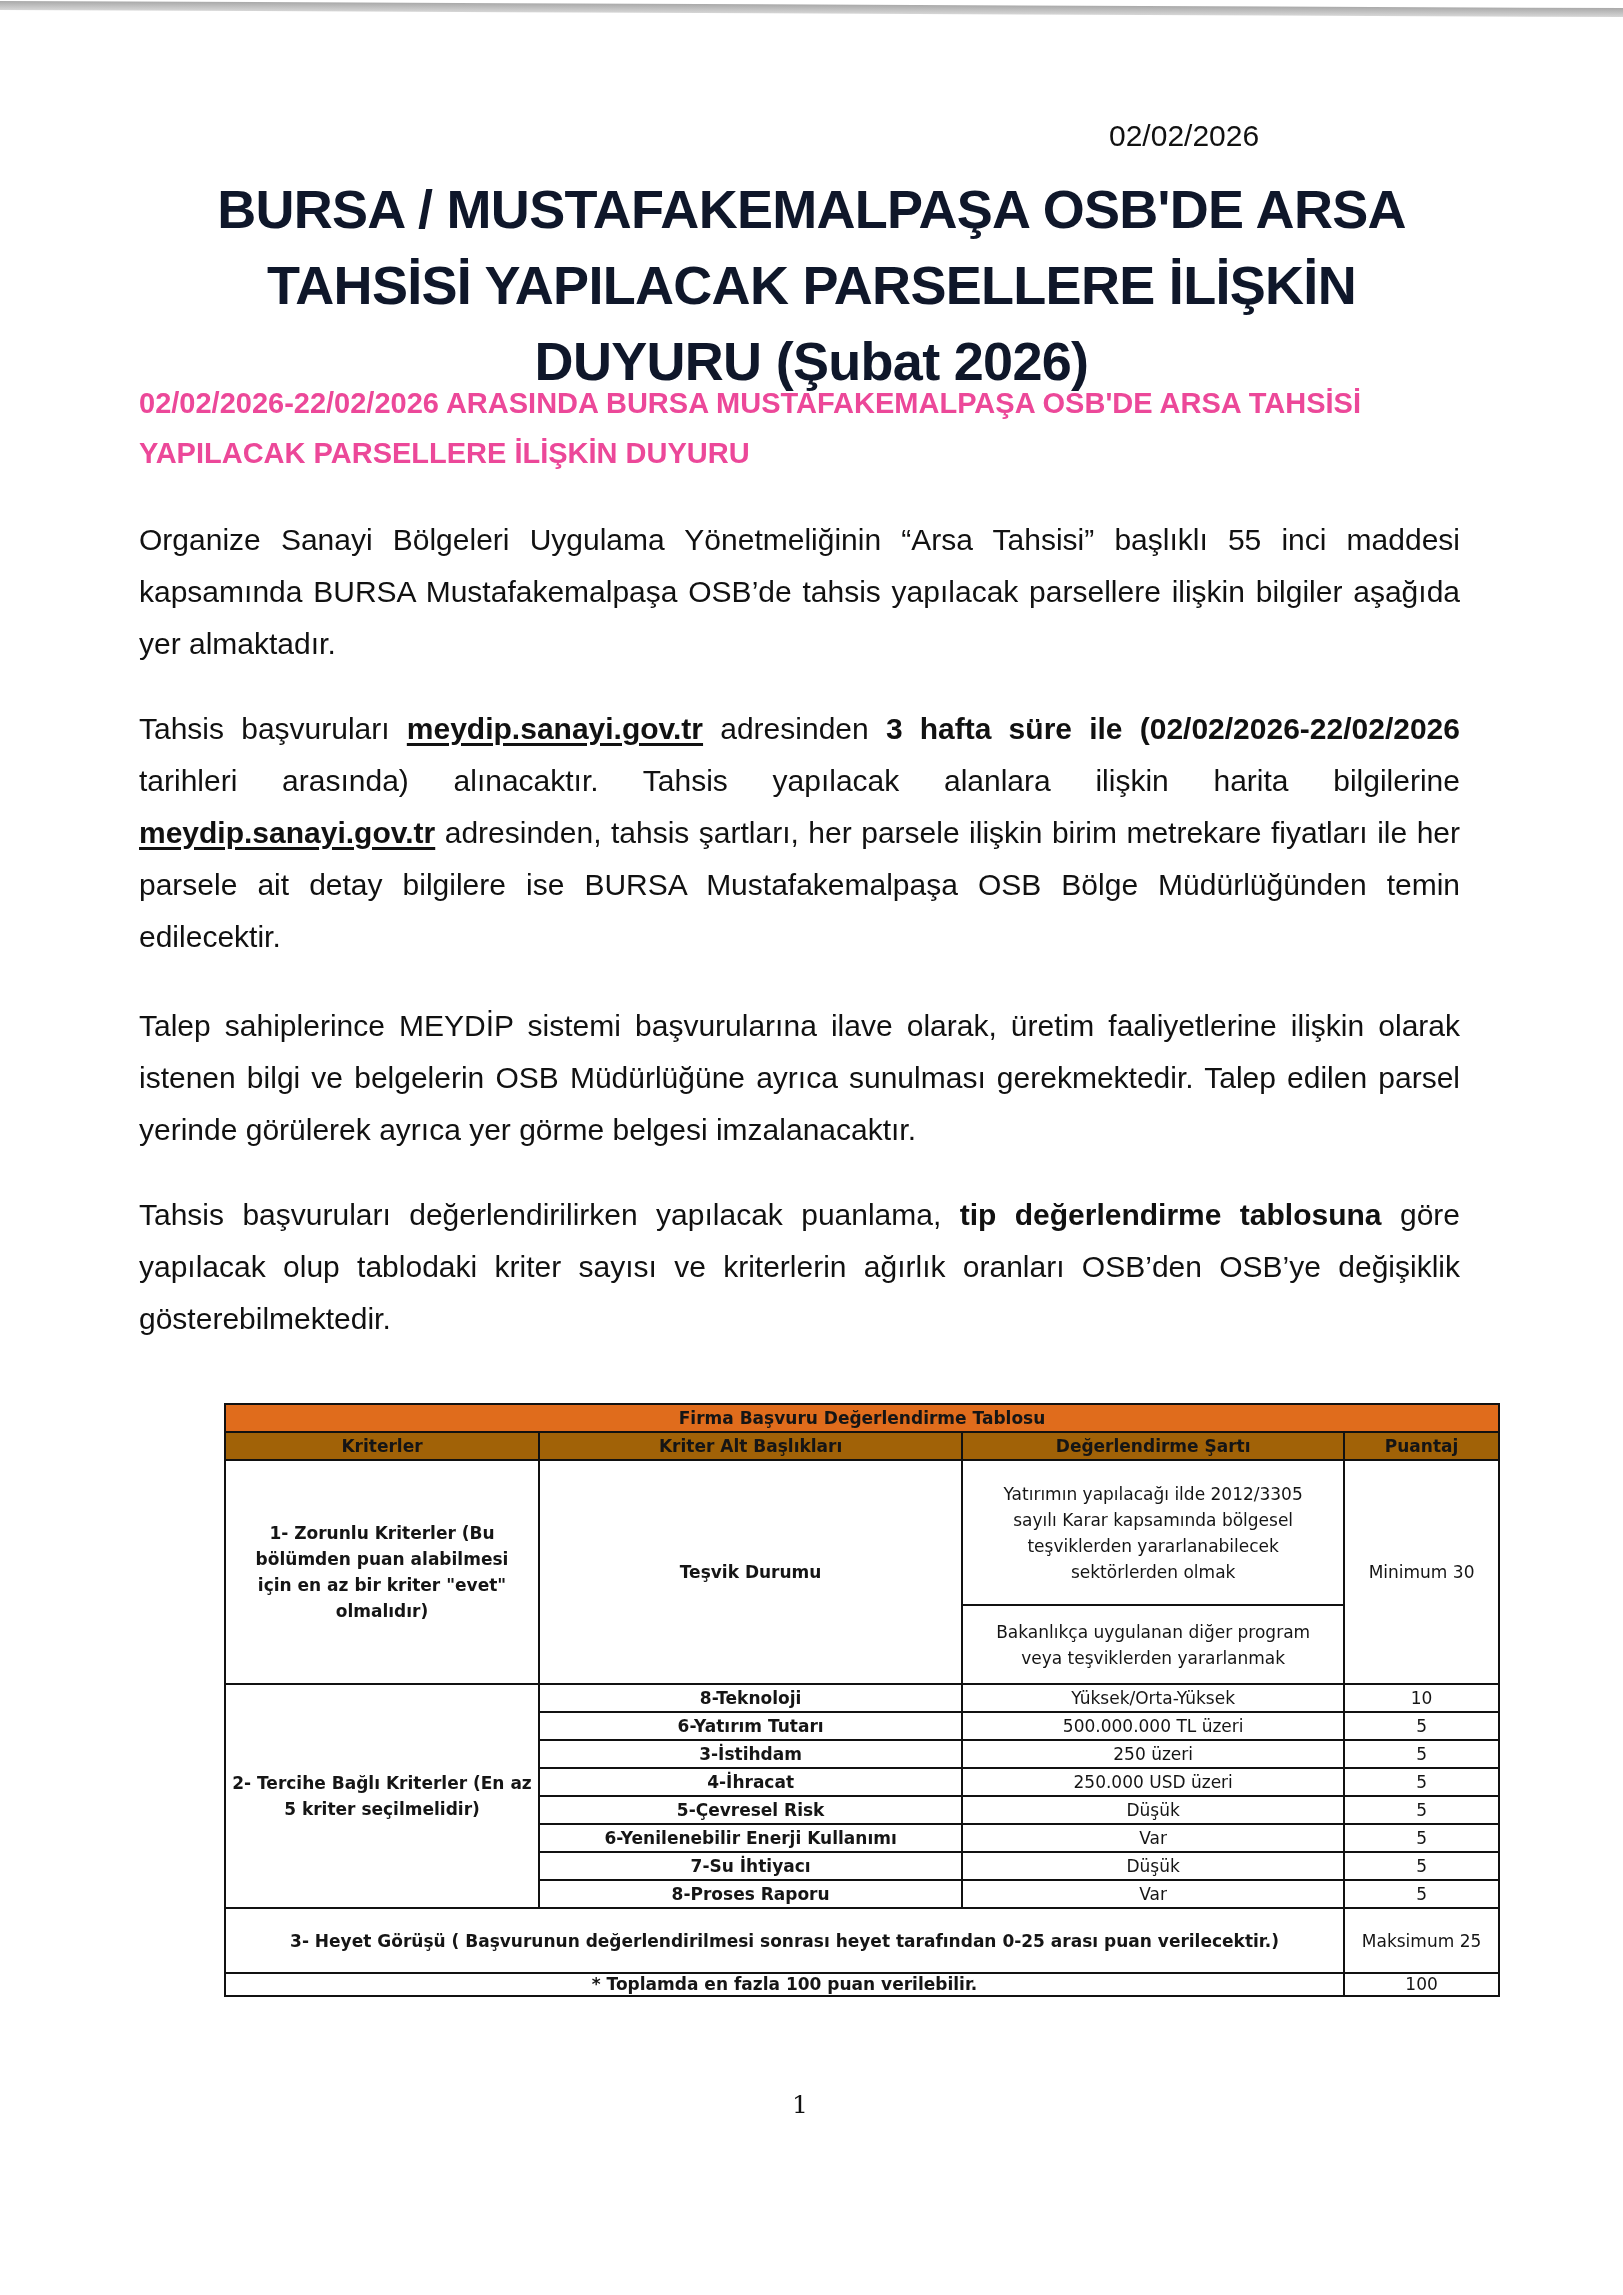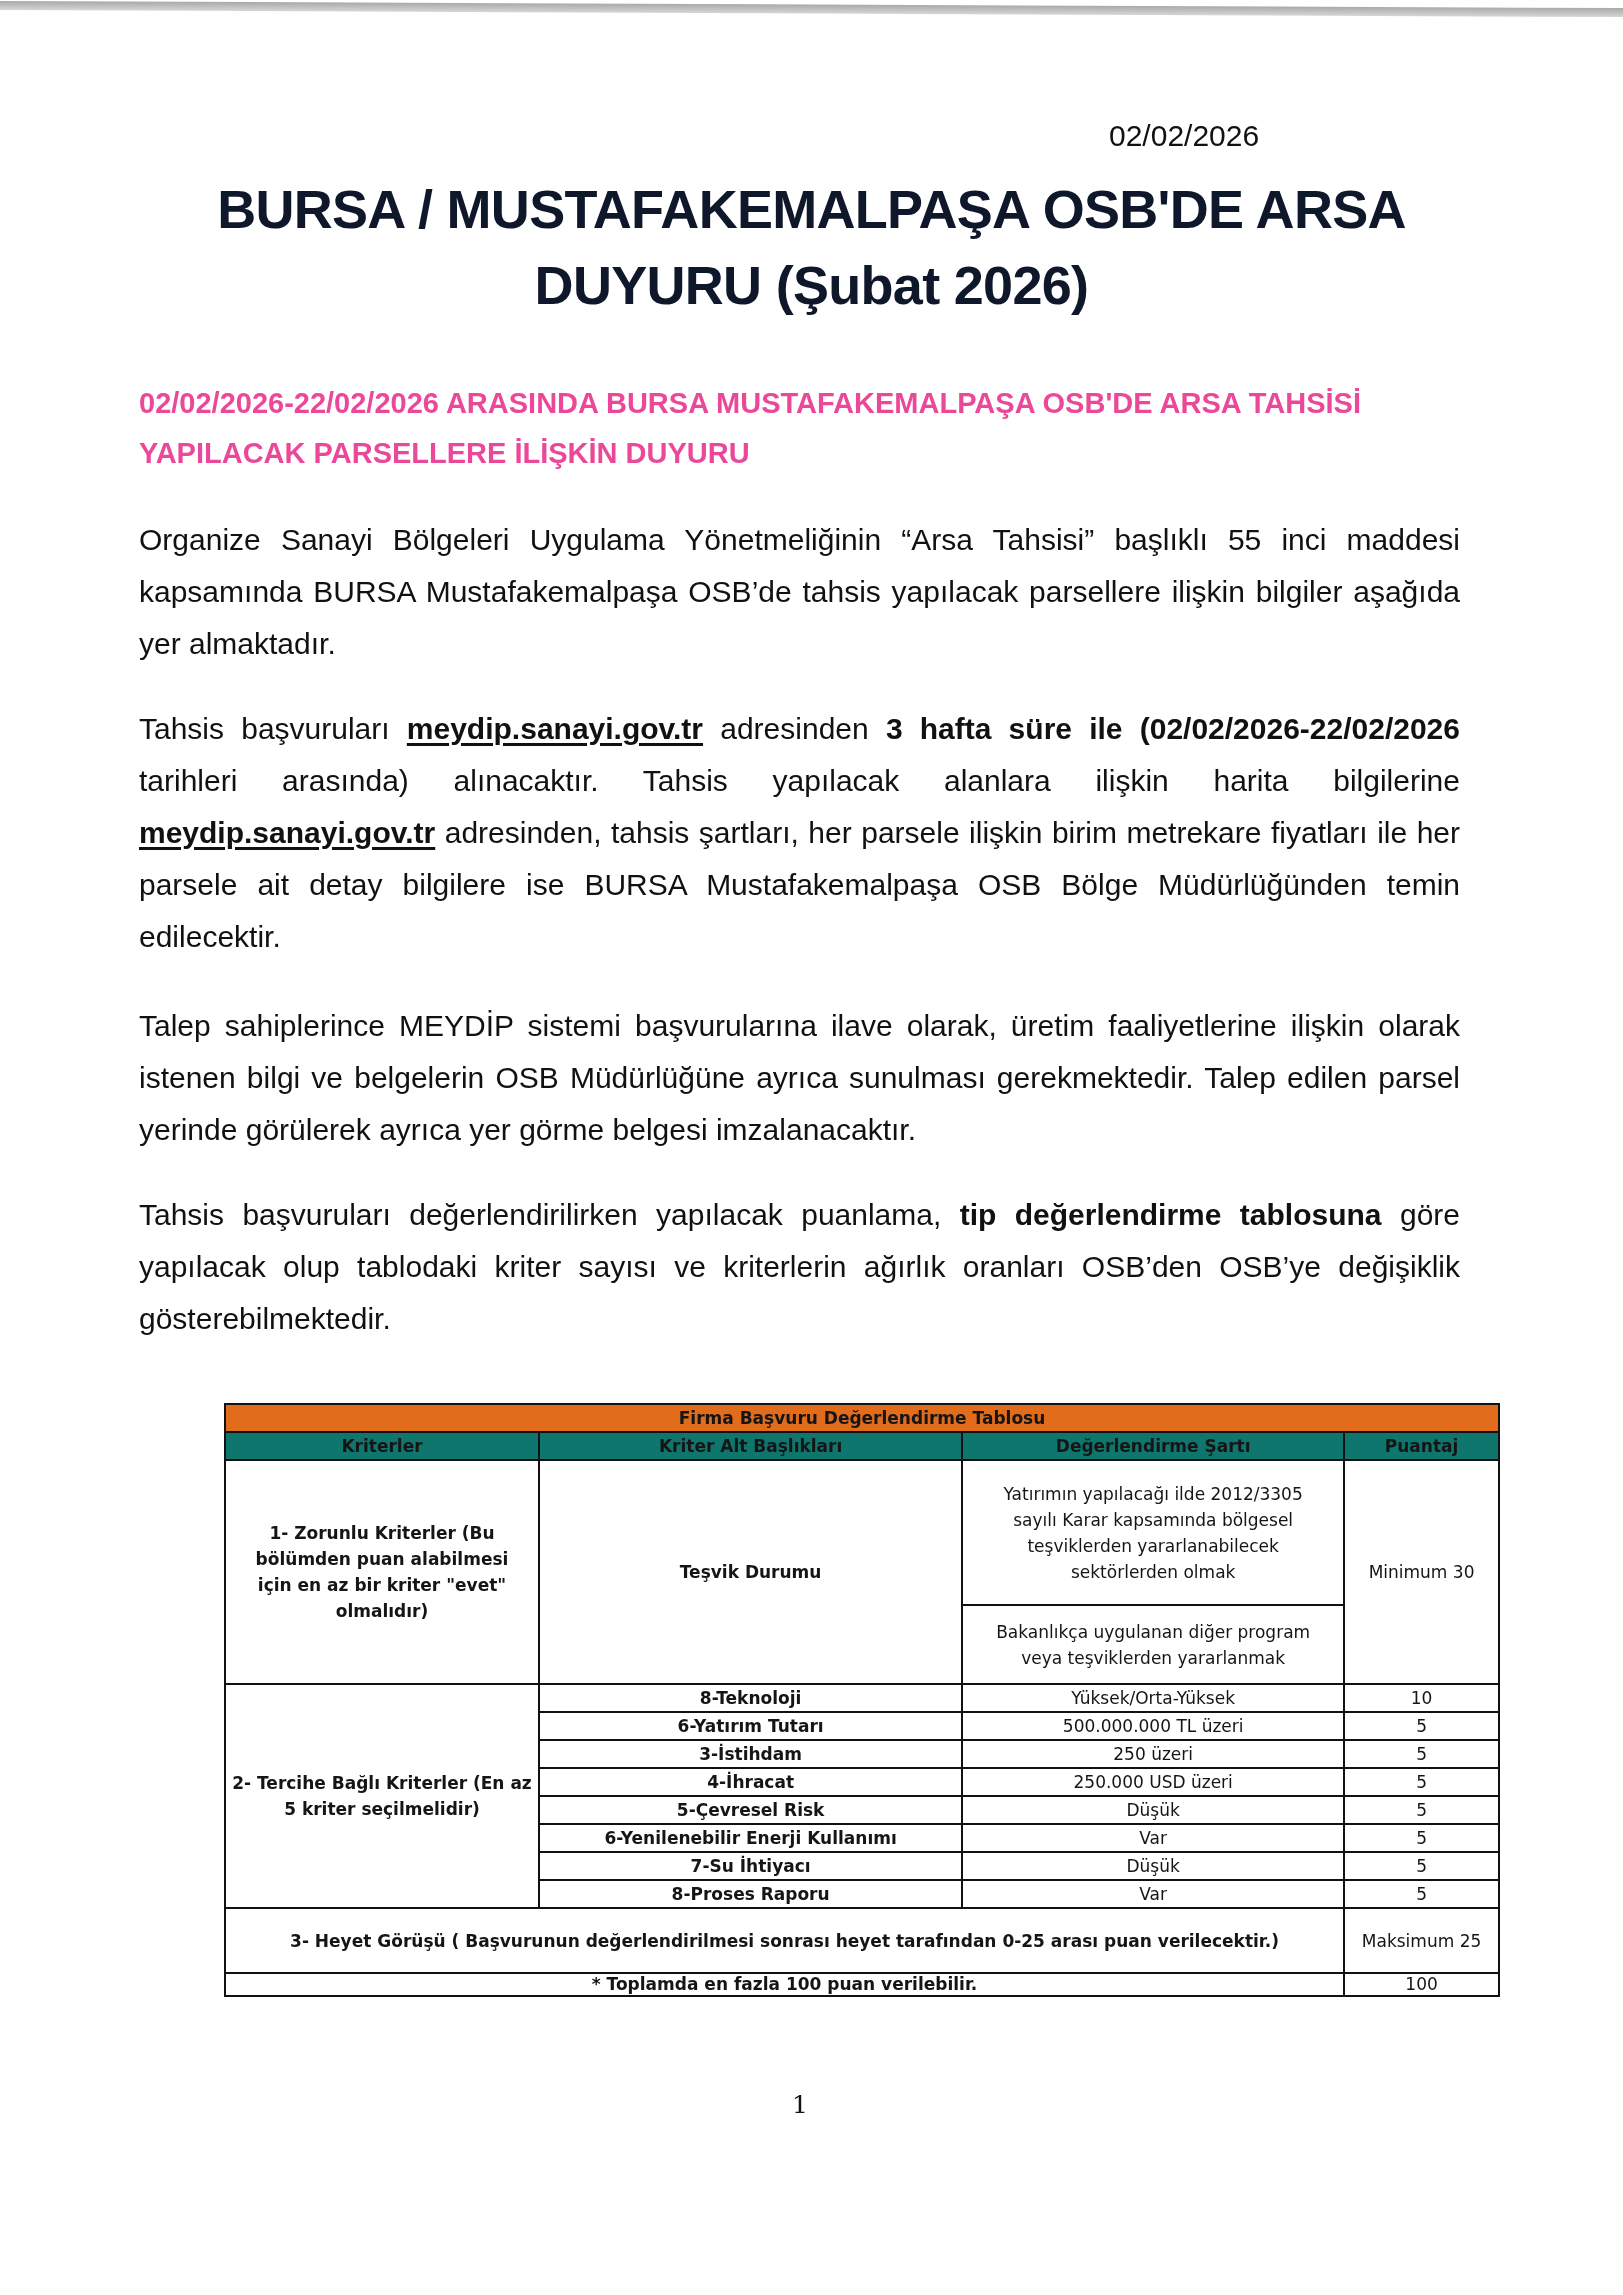--- a/index.html
+++ b/index.html
@@ -13,33 +13,34 @@
   .para .link { font-weight: bold; text-decoration: underline; text-decoration-thickness: 2.6px; text-underline-offset: 3.9px; }
   .p1 { top: 514px; }
   .p2 { top: 703px; }
   .p3 { top: 1000px; }
   .p4 { top: 1189px; }
 
   table.eval { position: absolute; left: 224px; top: 1403px; width: 1276px; border-collapse: collapse; font-family: "DejaVu Sans", sans-serif; font-size: 17px; color: #151515; }
   table.eval td { border: 2.6px solid #111; text-align: center; vertical-align: middle; padding: 0 3.9px; line-height: 26px; }
   table.eval td.bold { font-weight: bold; }
   .row-title td { background: #e06c1c; font-weight: bold; height: 23.6px; line-height: 23.6px; }
-  .row-head td { background: #0f766e; font-weight: bold; height: 25px; line-height: 25px; }
+  .row-head td { background: #a16207; font-weight: bold; height: 25px; line-height: 25px; }
   .sub td { height: 21.6px; line-height: 21.6px; padding-top: 0; padding-bottom: 0; }
   .page-num { position: absolute; left: 792px; top: 2090px; font-family: "DejaVu Serif", serif; font-size: 25px; }
 </style>
 </head>
 <body>
 
 <div class="scan-line"></div>
 
 <div class="date">02/02/2026</div>
 
 <div class="title">
   <div>BURSA / MUSTAFAKEMALPAŞA OSB'DE ARSA</div>
+  <div>TAHSİSİ YAPILACAK PARSELLERE İLİŞKİN</div>
   <div>DUYURU (Şubat 2026)</div>
 </div>
 
 <div class="subtitle">02/02/2026-22/02/2026 ARASINDA BURSA MUSTAFAKEMALPAŞA OSB'DE ARSA TAHSİSİ YAPILACAK PARSELLERE İLİŞKİN DUYURU</div>
 
 <div class="para p1">Organize Sanayi Bölgeleri Uygulama Yönetmeliğinin “Arsa Tahsisi” başlıklı 55 inci maddesi kapsamında BURSA Mustafakemalpaşa OSB’de tahsis yapılacak parsellere ilişkin bilgiler aşağıda yer almaktadır.</div>
 
 <div class="para p2"><span>Tahsis başvuruları </span><span class="link">meydip.sanayi.gov.tr</span><span> adresinden </span><b>3 hafta süre ile (02/02/2026-22/02/2026</b><span> tarihleri arasında) alınacaktır. Tahsis yapılacak alanlara ilişkin harita bilgilerine </span><span class="link">meydip.sanayi.gov.tr</span><span> adresinden, tahsis şartları, her parsele ilişkin birim metrekare fiyatları ile her parsele ait detay bilgilere ise BURSA Mustafakemalpaşa OSB Bölge Müdürlüğünden temin edilecektir.</span></div>
 
 <div class="para p3">Talep sahiplerince MEYDİP sistemi başvurularına ilave olarak, üretim faaliyetlerine ilişkin olarak istenen bilgi ve belgelerin OSB Müdürlüğüne ayrıca sunulması gerekmektedir. Talep edilen parsel yerinde görülerek ayrıca yer görme belgesi imzalanacaktır.</div>

